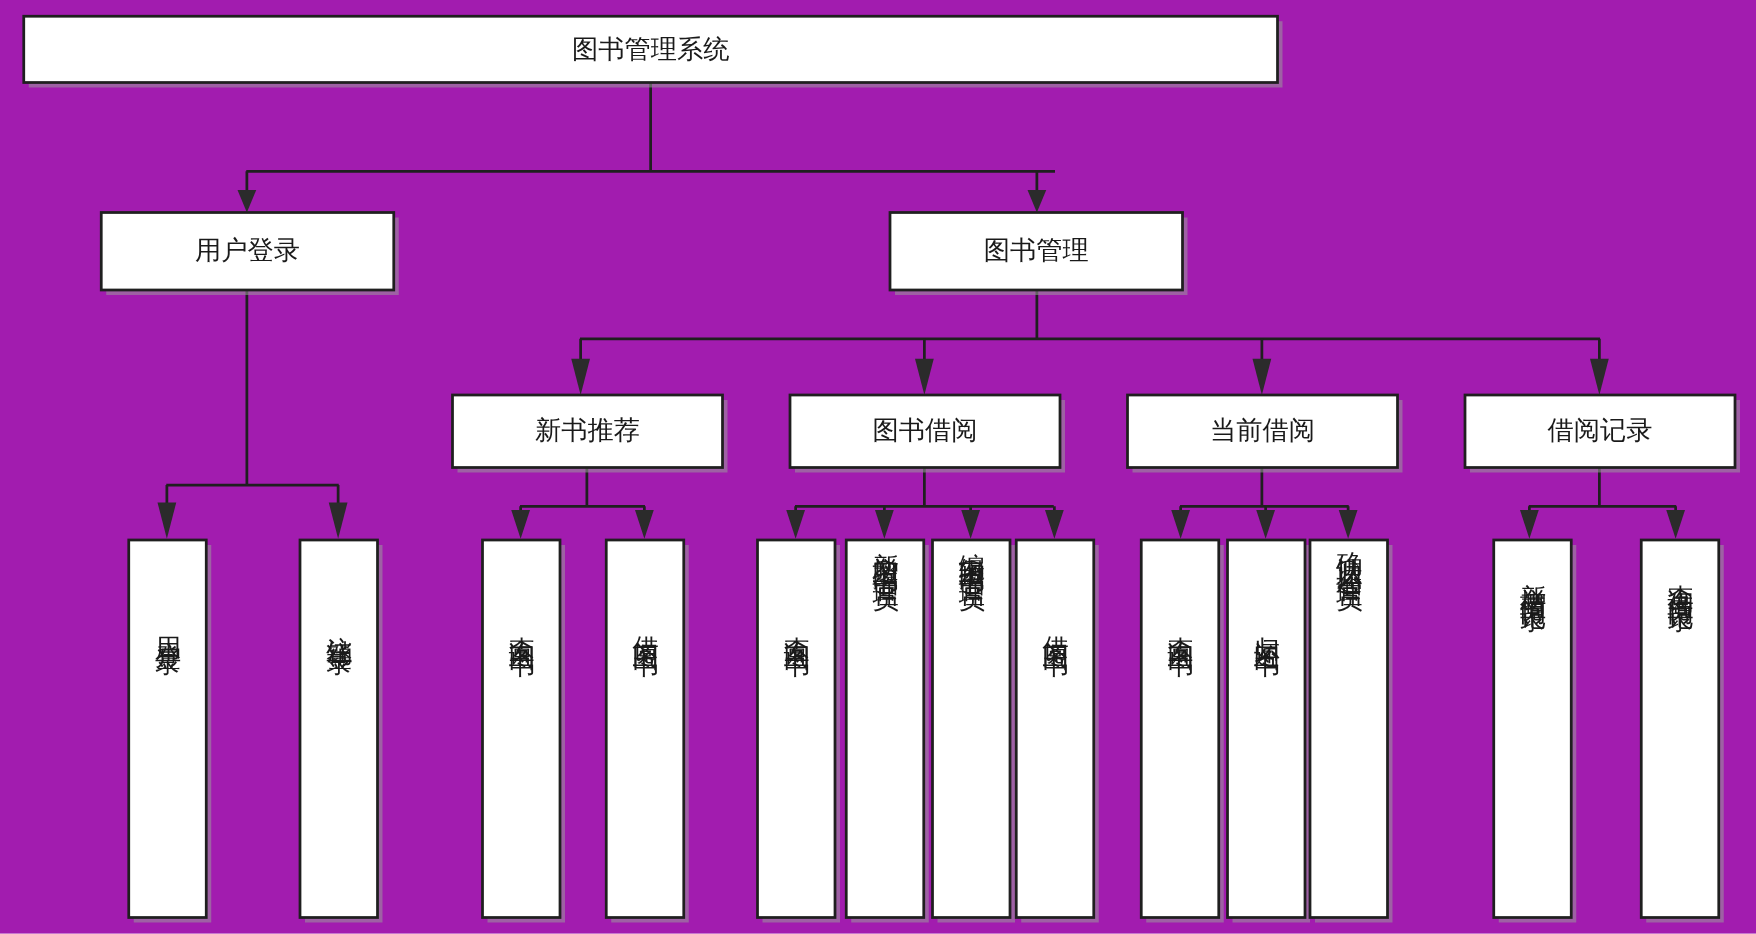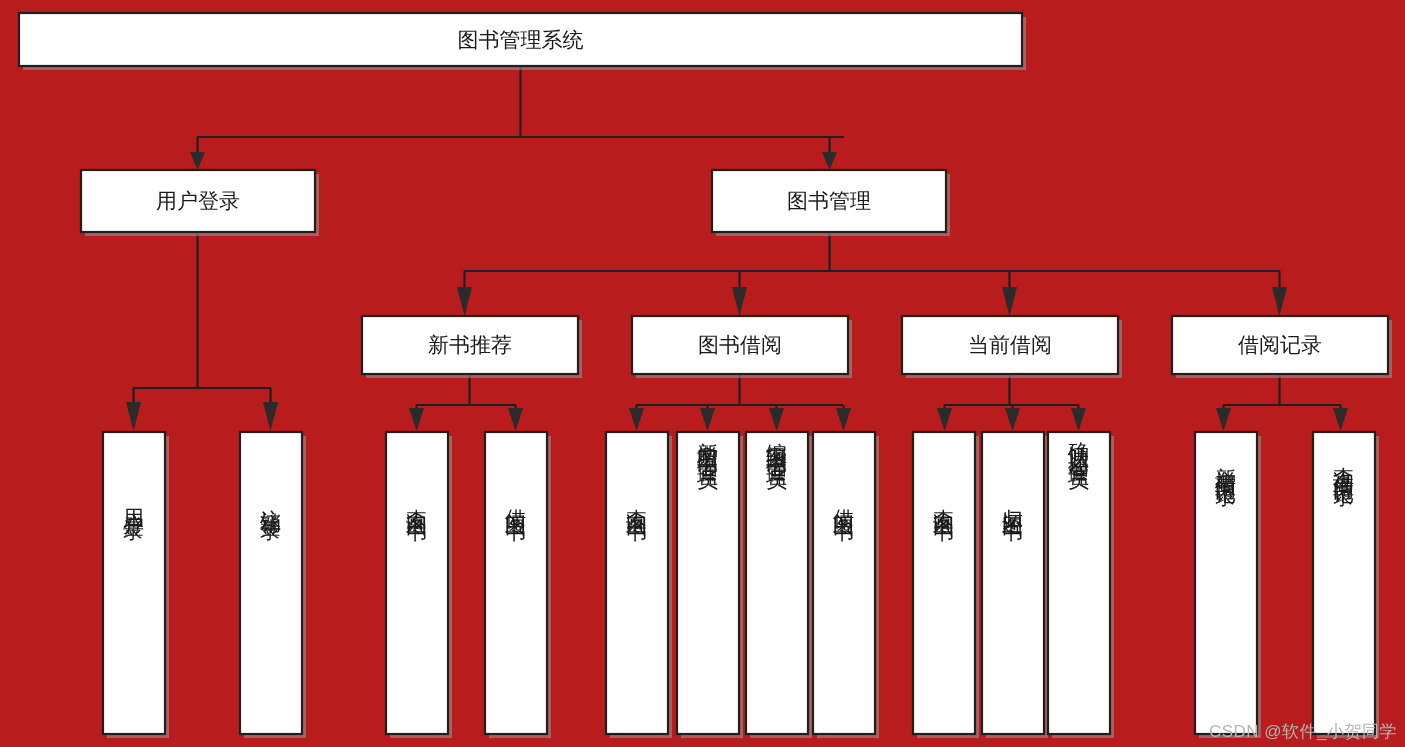--- a/index.html
+++ b/index.html
@@ -11,21 +11,21 @@
   body {
     width: 1405px;
     height: 747px;
     overflow: hidden;
     font-family: "Liberation Sans", "DejaVu Sans", sans-serif;
   }
   #diagram-root {
     position: relative;
     width: 1405px;
     height: 747px;
-    background: #b91c1c;
+    background: #a21caf;
   }
   svg.flow {
     position: absolute;
     left: 0;
     top: 0;
     width: 1405px;
     height: 747px;
     display: block;
   }
   .node-rect {
@@ -252,15 +252,14 @@
       <text class="node-label-v" x="1226" y="462">新增借阅记录</text>
     </g>
     <g>
       <rect class="node-shadow" x="1317" y="436" width="62" height="302"></rect>
       <rect class="node-rect" x="1313" y="432" width="62" height="302"></rect>
       <text class="node-label-v" x="1344" y="462">查询借阅记录</text>
     </g>
 
   </svg>
 
-  <div class="watermark">CSDN @软件_小贺同学</div>
 
 </div>
 
 </body></html>

